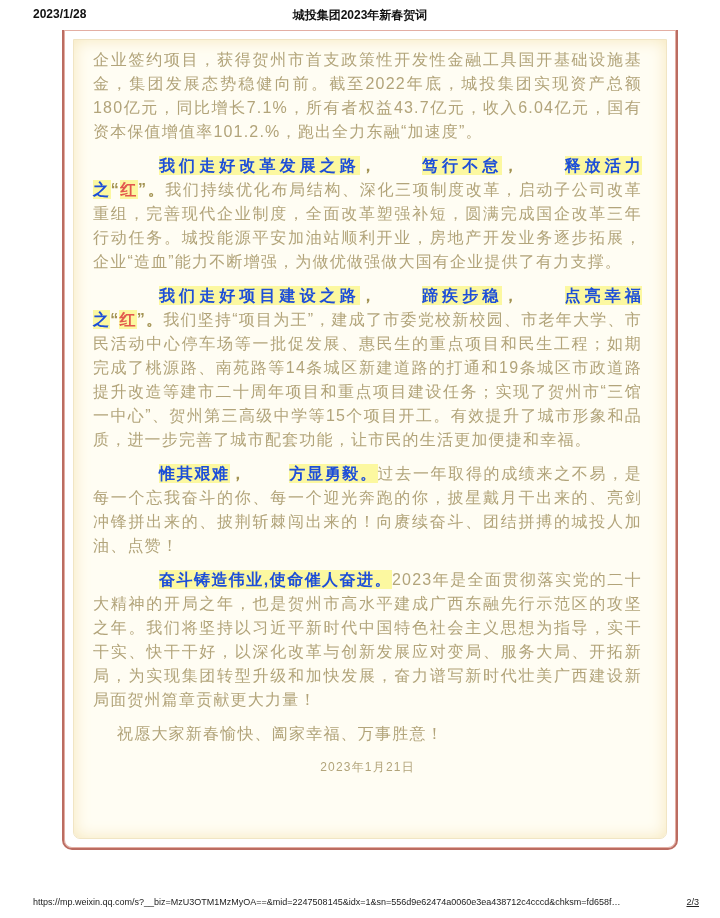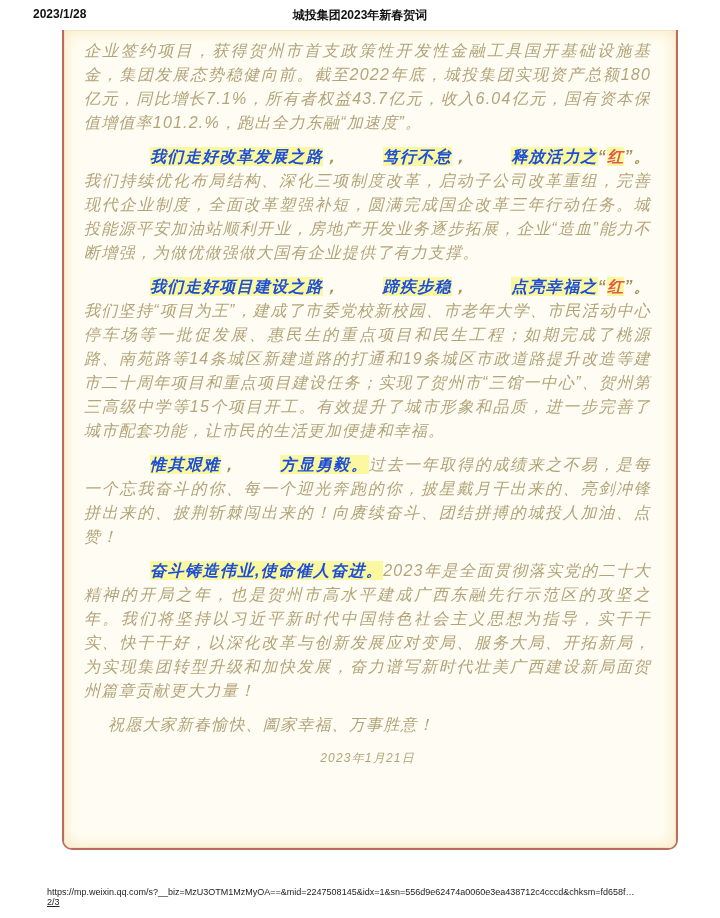--- a/index.html
+++ b/index.html
@@ -15,38 +15,37 @@
   .print-header {
     position: absolute; top: 7px; left: 0; right: 0; height: 14px;
     font-size: 12px; font-weight: 600; color: #111;
   }
   .ph-date { position: absolute; left: 33px; top: 0; }
   .ph-title { position: absolute; left: 0; right: 0; top: 0; text-align: center; }
 
   .print-footer {
     position: absolute; left: 0; right: 0; bottom: 11px;
     display: flex; justify-content: space-between; align-items: baseline;
-    padding: 0 21px 0 43px;
-    font-size: 9px; color: #222; flex-direction: column;
+    padding: 0 21px 0 33px;
+    font-size: 9px; color: #222;
   }
   .pf-url { white-space: nowrap; overflow: hidden; }
   .pf-page { margin-left: 4px; white-space: nowrap; text-decoration: underline; }
 
   
   .content-box {
     position: absolute; left: 62px; top: 30px;
     width: 616px; height: 820px;
     box-sizing: border-box;
     background: #ffffff;
     border: 2px solid #bb6c61;
     border-top: none;
     border-radius: 0 0 10px 10px;
     box-shadow: inset 0 0 0 1px #e3aea3;
-    padding: 0;
-    font-style: italic;
+    padding: 9px;
   }
   .box-inner {
     box-sizing: border-box;
     height: 100%;
     background: #fffdf3;
     border: 1px solid #f1e5c4;
     border-radius: 0 0 7px 7px;
     box-shadow: inset 0 0 16px #f6e7bd;
     padding: 8px 24px 0 19px;
     overflow: hidden;

